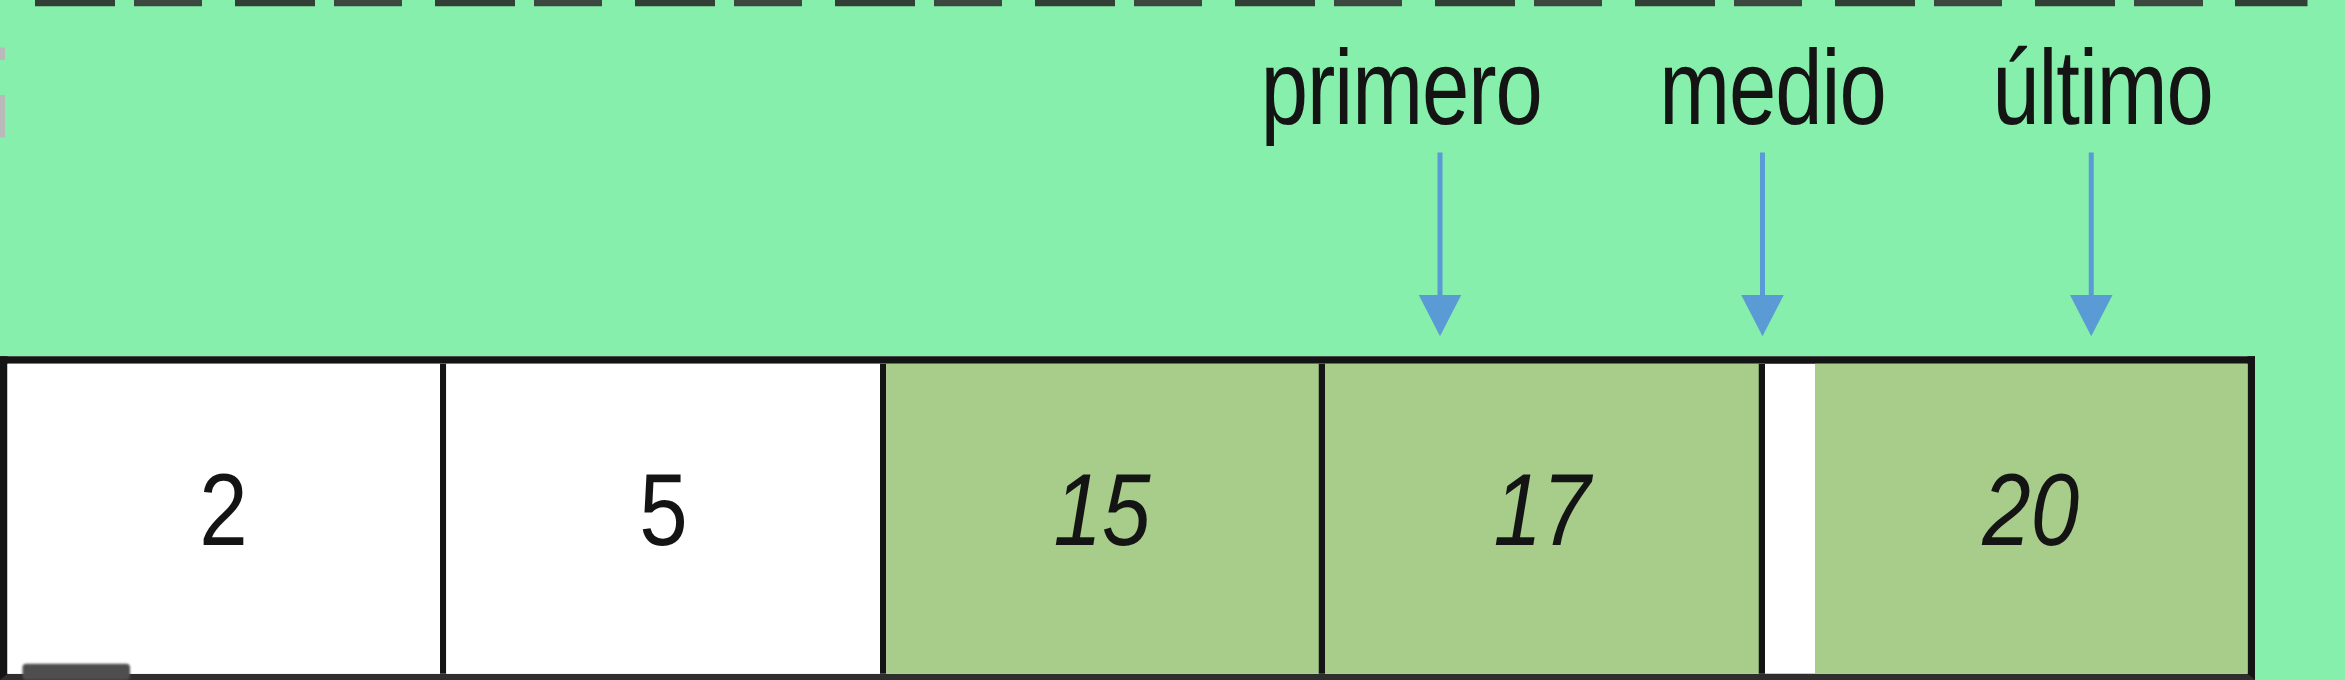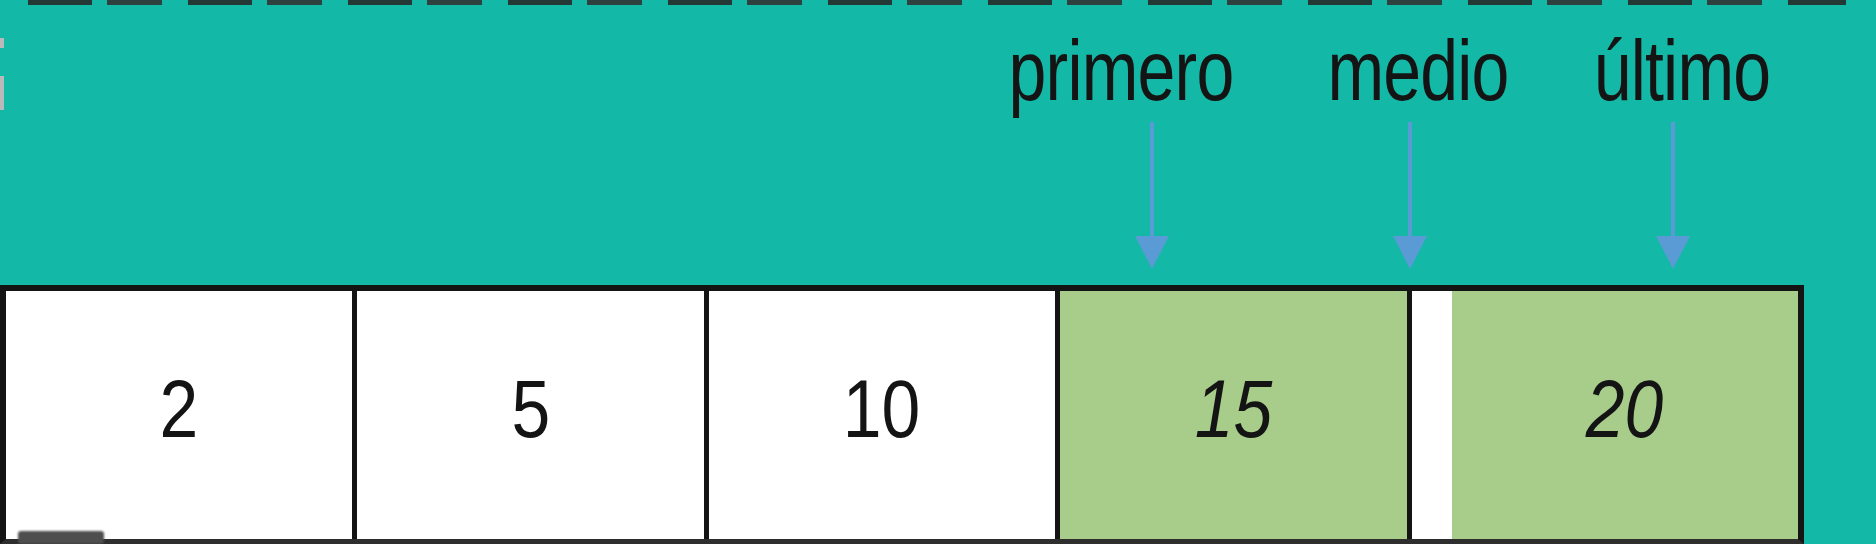--- a/index.html
+++ b/index.html
@@ -1,19 +1,19 @@
 <!DOCTYPE html>
 <html style="--highlight: #a8cd8b; --arrow: #5b9bd5; --border: #141414; --text: #141414;"><head>
 <meta charset="utf-8">
 <style>
   html,body { margin:0; padding:0; background:#ffffff; }
   .screen {
     position:relative;
     width:1876px; height:544px;
-    background:#14b8a6;
+    background:#86efac;
     overflow:hidden;
     font-family:"Liberation Sans", sans-serif;
     color:var(--text,#141414);
   }
 
   
   .top-artifact {
     position:absolute; top:0; left:28px; width:1818px; height:5px;
     background:repeating-linear-gradient(90deg,
       #262626 0 64px, transparent 64px 79px,
@@ -110,25 +110,25 @@
     <div class="head"></div>
   </div>
 
   <div class="array-table">
     <div class="cell">
       <span class="num">2</span>
     </div>
     <div class="cell">
       <span class="num">5</span>
     </div>
-    <div class="cell">
-      <span class="num">10</span>
+    <div class="cell highlighted">
+      <span class="num">15</span>
     </div>
     <div class="cell highlighted">
-      <span class="num">15</span>
+      <span class="num">17</span>
     </div>
     <div class="cell highlighted">
       <span class="num">20</span>
     </div>
   </div>
 
   <div class="smudge-bottom-left"></div>
 
 </div>
 

